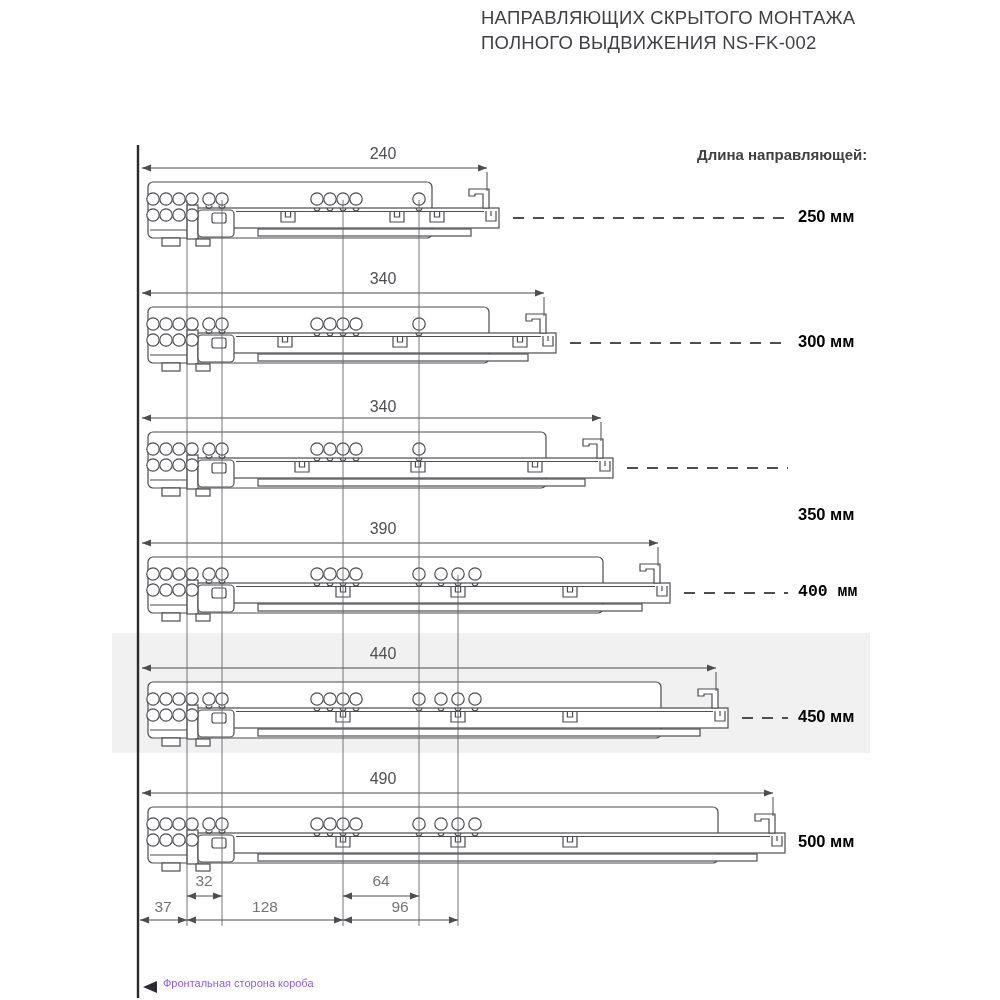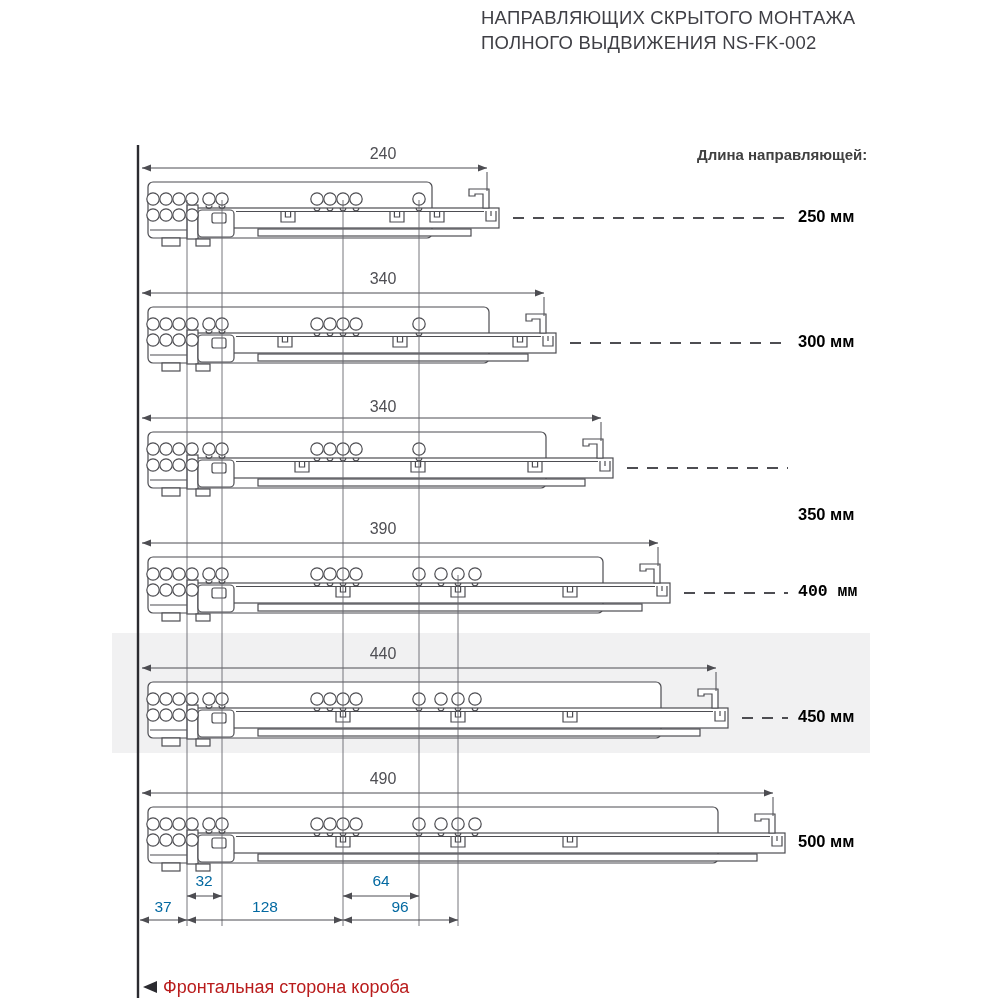--- a/index.html
+++ b/index.html
@@ -20,22 +20,22 @@
   .section-title{position:absolute;left:125px;top:93px;font-size:21px;font-weight:700;
         color:#26262c;letter-spacing:.2px;}
   .legend{position:absolute;left:697px;top:146px;font-size:15px;font-weight:600;color:#404040;}
   
   .hl{position:absolute;left:112px;top:633px;width:758px;height:120px;background:#f1f1f2;}
   #art{position:absolute;left:0;top:0;}
   #labels{position:absolute;left:0;top:0;width:896px;height:1000px;pointer-events:none;}
   .dim-num{position:absolute;width:90px;text-align:center;font-size:16px;color:#4f4f54;}
   .mm-label{position:absolute;left:798px;font-size:16.5px;font-weight:600;color:#000000;
         white-space:nowrap;}
-  .bdim{position:absolute;width:64px;text-align:center;font-size:15.5px;color:#0369a1;}
-  .footer-note{position:absolute;left:163px;top:977px;font-size:18px;color:#b91c1c;}
+  .bdim{position:absolute;width:64px;text-align:center;font-size:15.5px;color:#737373;}
+  .footer-note{position:absolute;left:163px;top:977px;font-size:11px;color:#8b5cf6;}
 </style>
 </head>
 <body>
 
 <div class="page">
 
   <div class="title">
     <div>НАПРАВЛЯЮЩИХ СКРЫТОГО МОНТАЖА</div>
     <div>ПОЛНОГО ВЫДВИЖЕНИЯ NS-FK-002</div>
   </div>

